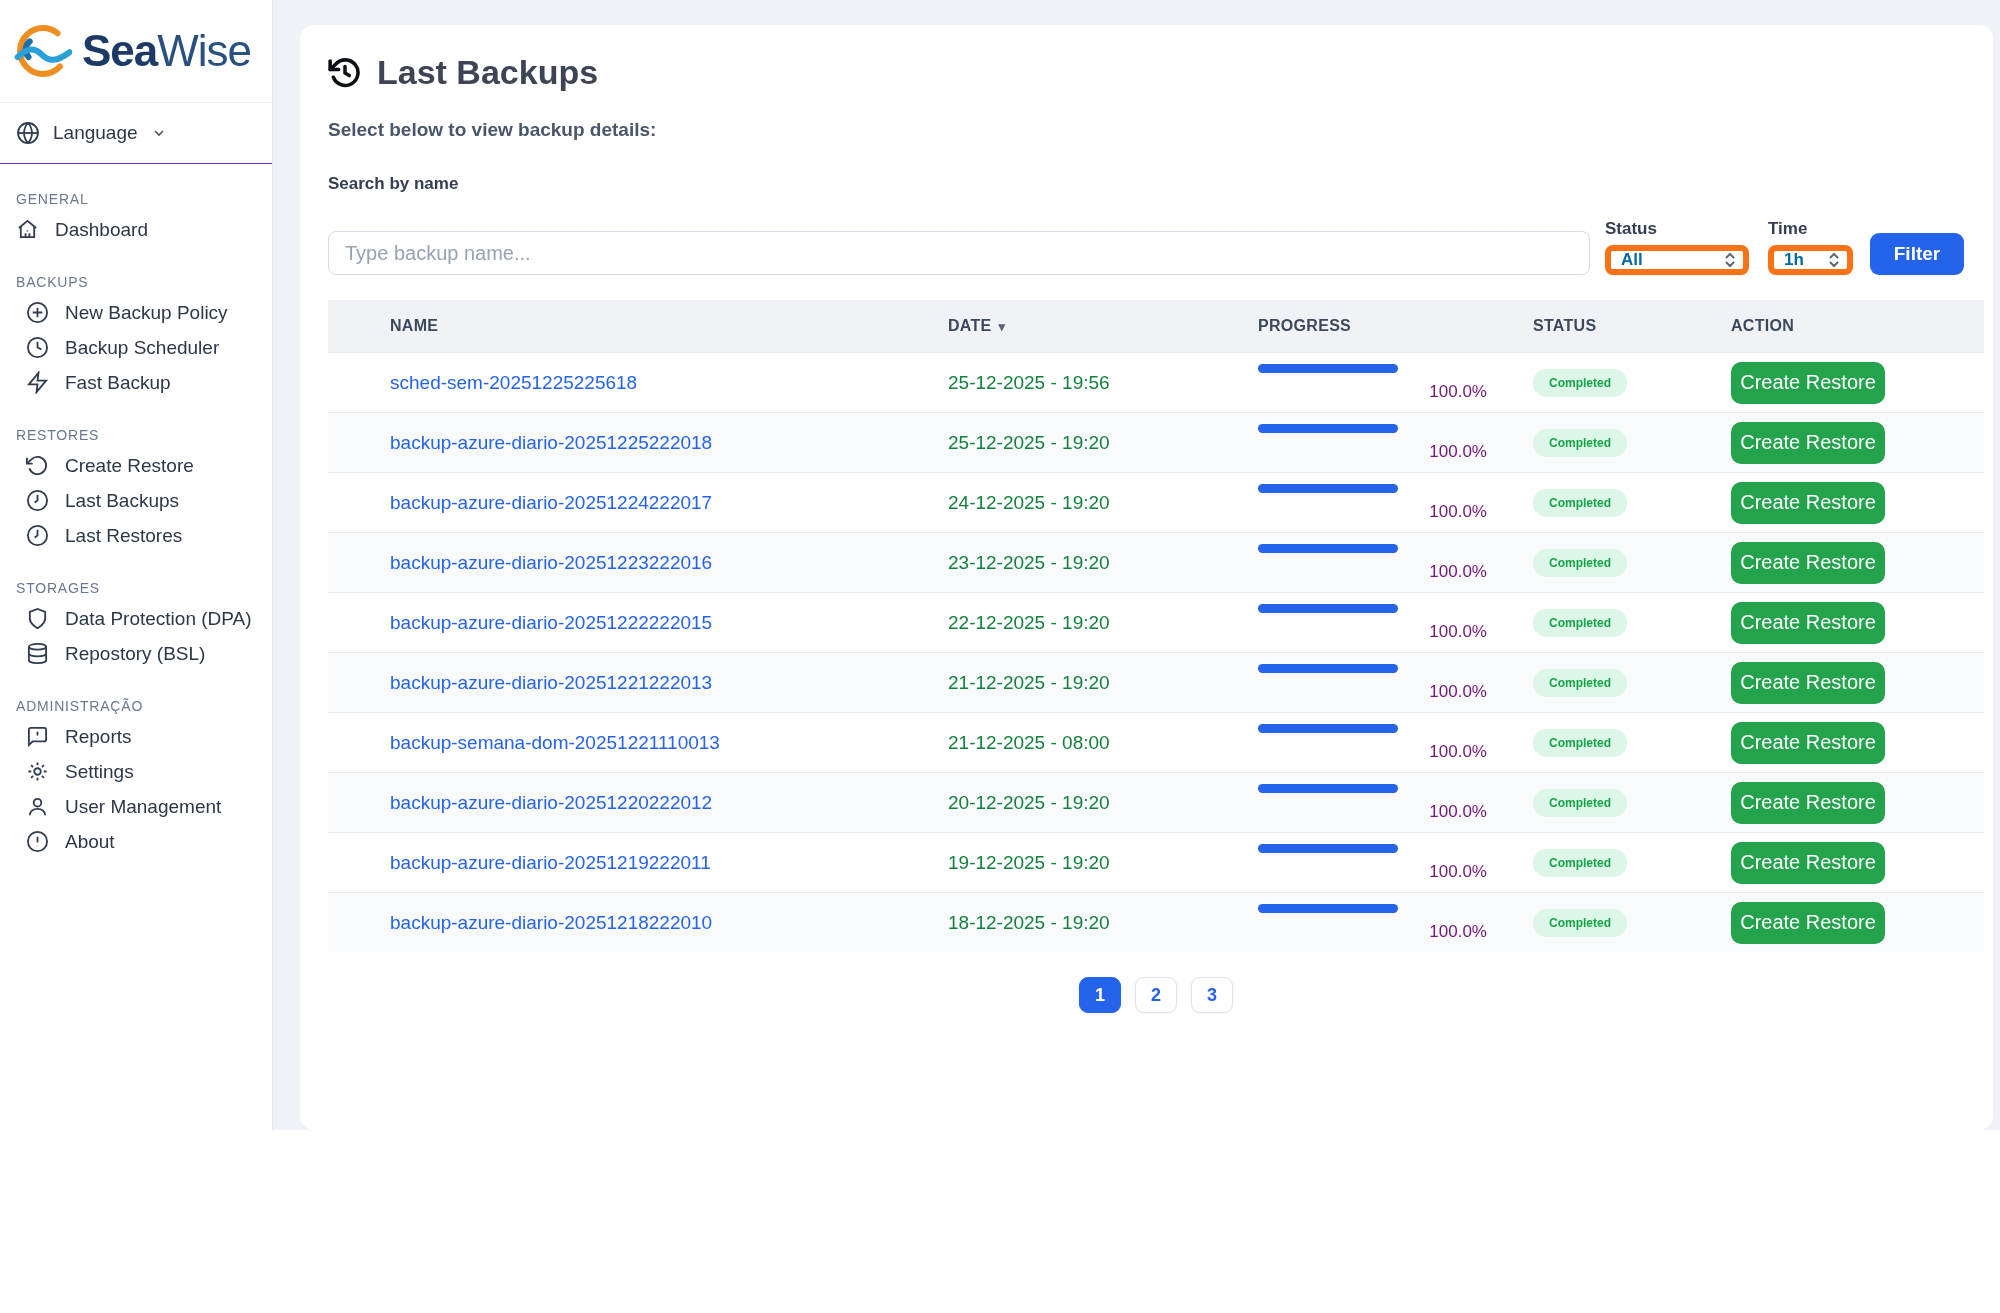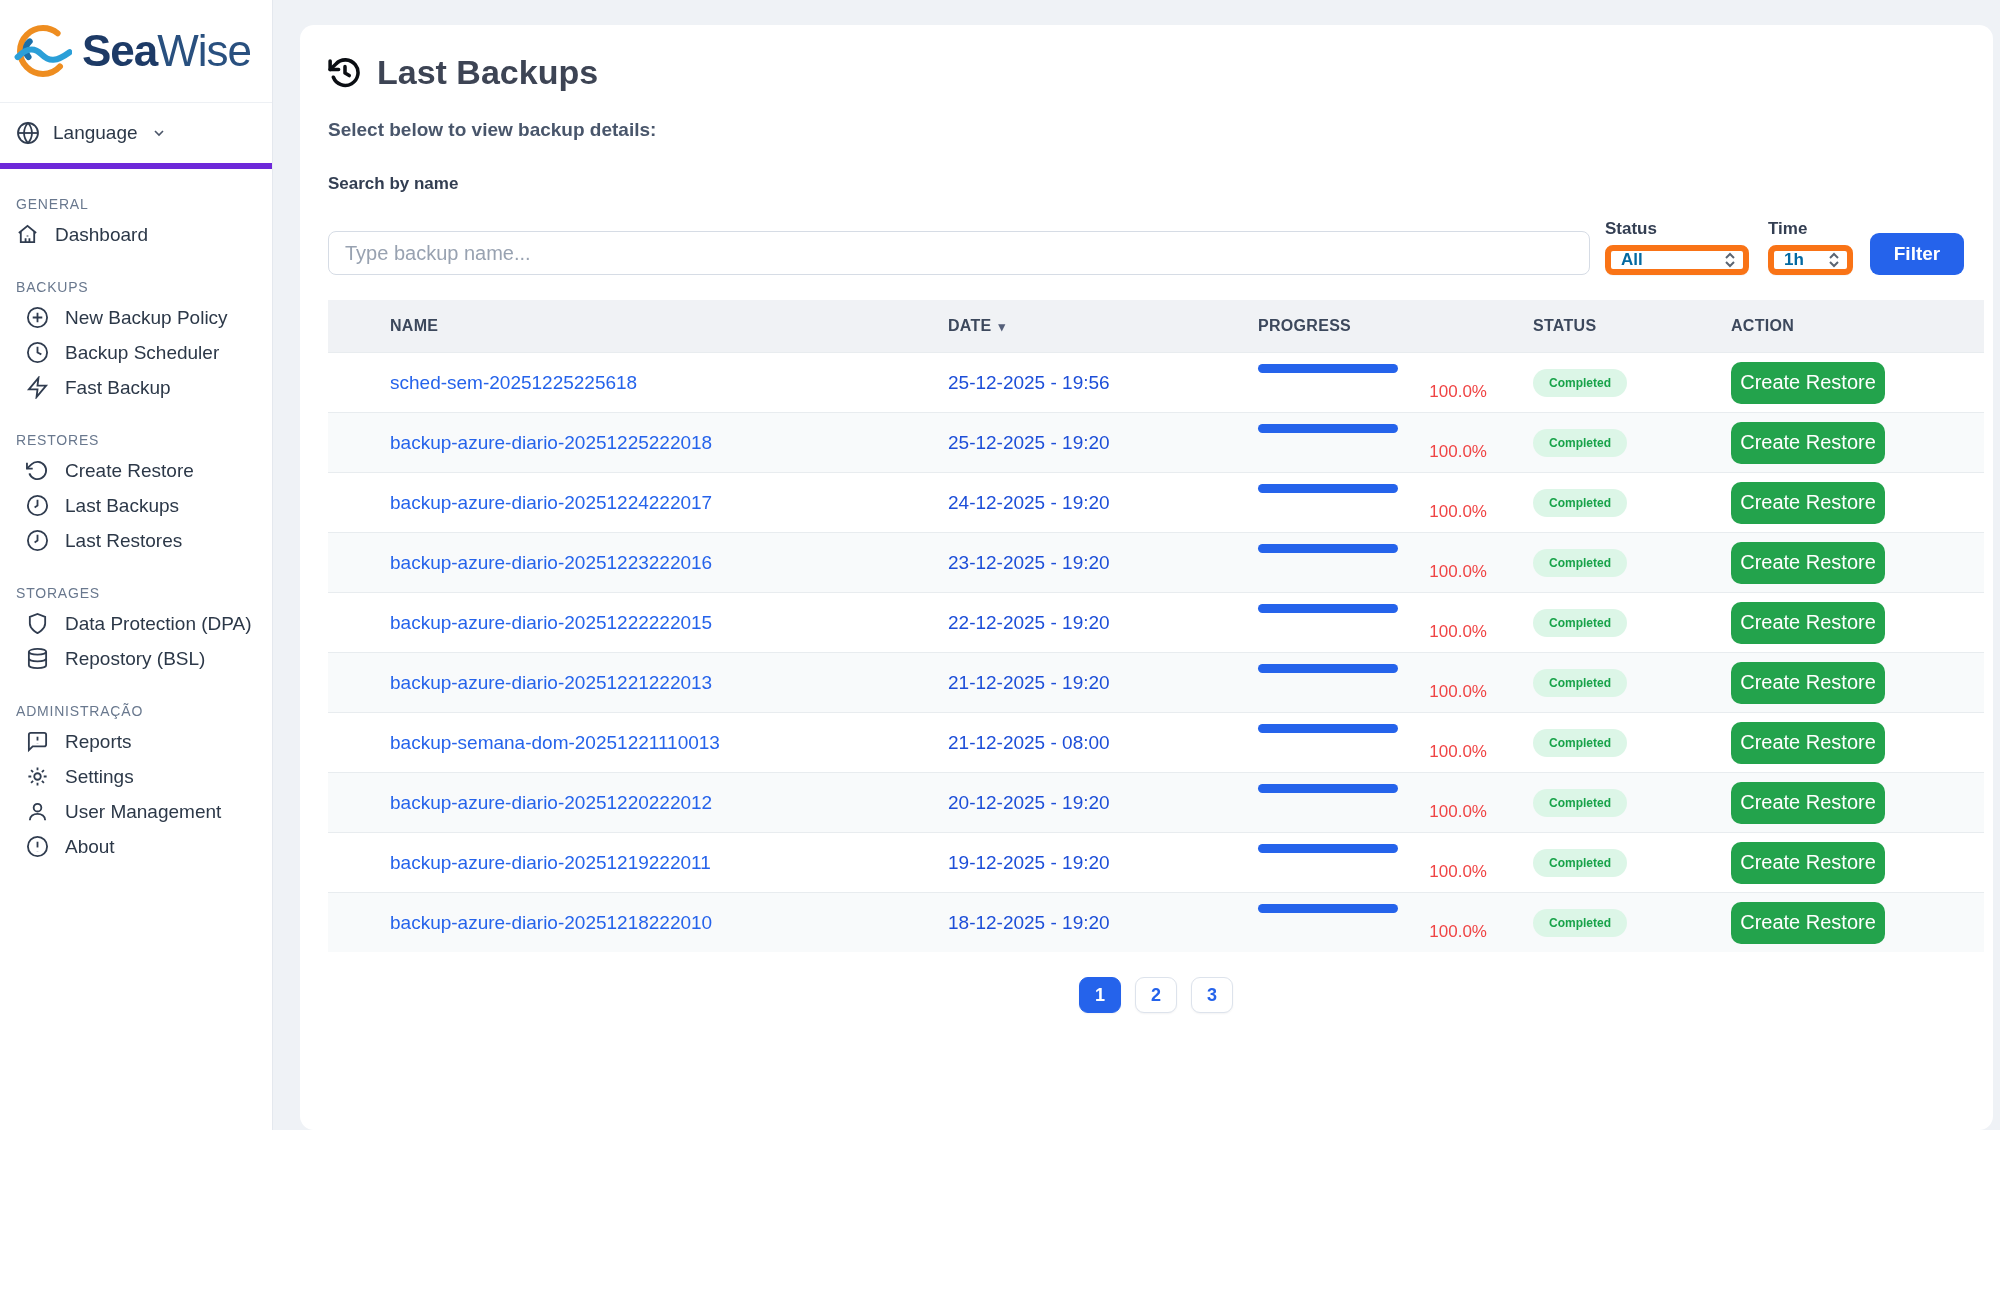--- a/index.html
+++ b/index.html
@@ -11,21 +11,21 @@
   
   .sidebar { width: 273px; flex: 0 0 273px; background: #ffffff; border-right: 1px solid #e4e8ee; }
   .logo-row { height: 103px; display: flex; align-items: center; padding-left: 14px; border-bottom: 1px solid #edf0f4; }
   .logo-text { margin-left: 10px; font-size: 44px; letter-spacing: -1px; color: #1d3a66; }
   .logo-text b { font-weight: 700; }
   .logo-text span.thin { font-weight: 100; color: #29507f; }
   .user-block { padding: 16px 16px 18px; border-bottom: 1px solid #edf0f4; }
   .greeting { font-size: 19px; color: #1f2937; }
   .greeting b { font-weight: 700; }
   .edit-profile { display: inline-block; margin-top: 9px; font-size: 17px; color: #2563eb; cursor: pointer; }
-  .lang-row { padding: 18px 16px; border-bottom: 6px solid #6d28d9; display: flex; align-items: center; gap: 13px; cursor: pointer; }
+  .lang-row { padding: 18px 16px; border-bottom: 1px solid #6d28d9; display: flex; align-items: center; gap: 13px; cursor: pointer; }
   .lang-row .label { font-size: 19px; font-weight: 500; color: #2c3848; }
   nav { padding: 0 16px; }
   .section-label { margin-top: 27px; margin-bottom: 5px; font-size: 14px; color: #69788e; letter-spacing: .8px; font-weight: 500; }
   .nav-item { display: flex; align-items: center; gap: 16px; padding: 6px 0; height: 35px; cursor: pointer; }
   .nav-item .label { font-size: 19px; font-weight: 500; color: #2c3848; }
   .nav-item.indent { padding-left: 10px; }
   .icon { flex: 0 0 auto; display: inline-flex; color: #303c4f; }
 
   
   .content { flex: 1; padding: 25px 7px 0 27px; }
@@ -55,24 +55,24 @@
   .th { padding-left: 18px; display: flex; align-items: center; }
   .th.status { padding-left: 28px; }
   .th.action { padding-left: 0; }
   .sort-caret { margin-left: 7px; font-size: 13px; color: #55607a; }
   .trow { height: 60px; border-top: 1px solid #e8ecef; }
   .trow:nth-child(even) { background: #f8fafb; }
   .td { padding-left: 18px; }
   .td.status { padding-left: 28px; }
   .td.action { padding-left: 0; }
   .name-link { font-size: 19px; color: #2563eb; text-decoration: none; cursor: pointer; }
-  .date-text { font-size: 19px; color: #1d4ed8; }
+  .date-text { font-size: 19px; color: #15803d; }
   .progress-cell { display: flex; flex-direction: column; justify-content: center; }
   .bar { width: 140px; height: 9px; border-radius: 5px; background: #2563eb; }
-  .pct { width: 229px; margin-top: 9px; text-align: right; font-size: 17px; color: #ef4444; }
+  .pct { width: 229px; margin-top: 9px; text-align: right; font-size: 17px; color: #701a75; }
   .badge { display: inline-block; height: 28px; line-height: 28px; padding: 0 16px; border-radius: 14px;
     background: #dcf6e7; color: #18a34a; font-size: 12px; font-weight: 600; }
   .restore-btn { width: 154px; height: 42px; border: none; border-radius: 10px; background: #23a34c;
     color: #fff; font-size: 20px; font-weight: 500; cursor: pointer; font-family: "Liberation Sans", sans-serif; }
 
   
   .pagination { width: 1656px; margin-top: 25px; display: flex; justify-content: center; gap: 14px; }
   .page-btn { min-width: 42px; height: 36px; border-radius: 9px; font-size: 18px; font-weight: 700;
     display: flex; align-items: center; justify-content: center; cursor: pointer;
     background: #ffffff; border: 1px solid #dde3ec; color: #2563eb; box-shadow: 0 1px 2px rgba(16,24,40,.05); }

